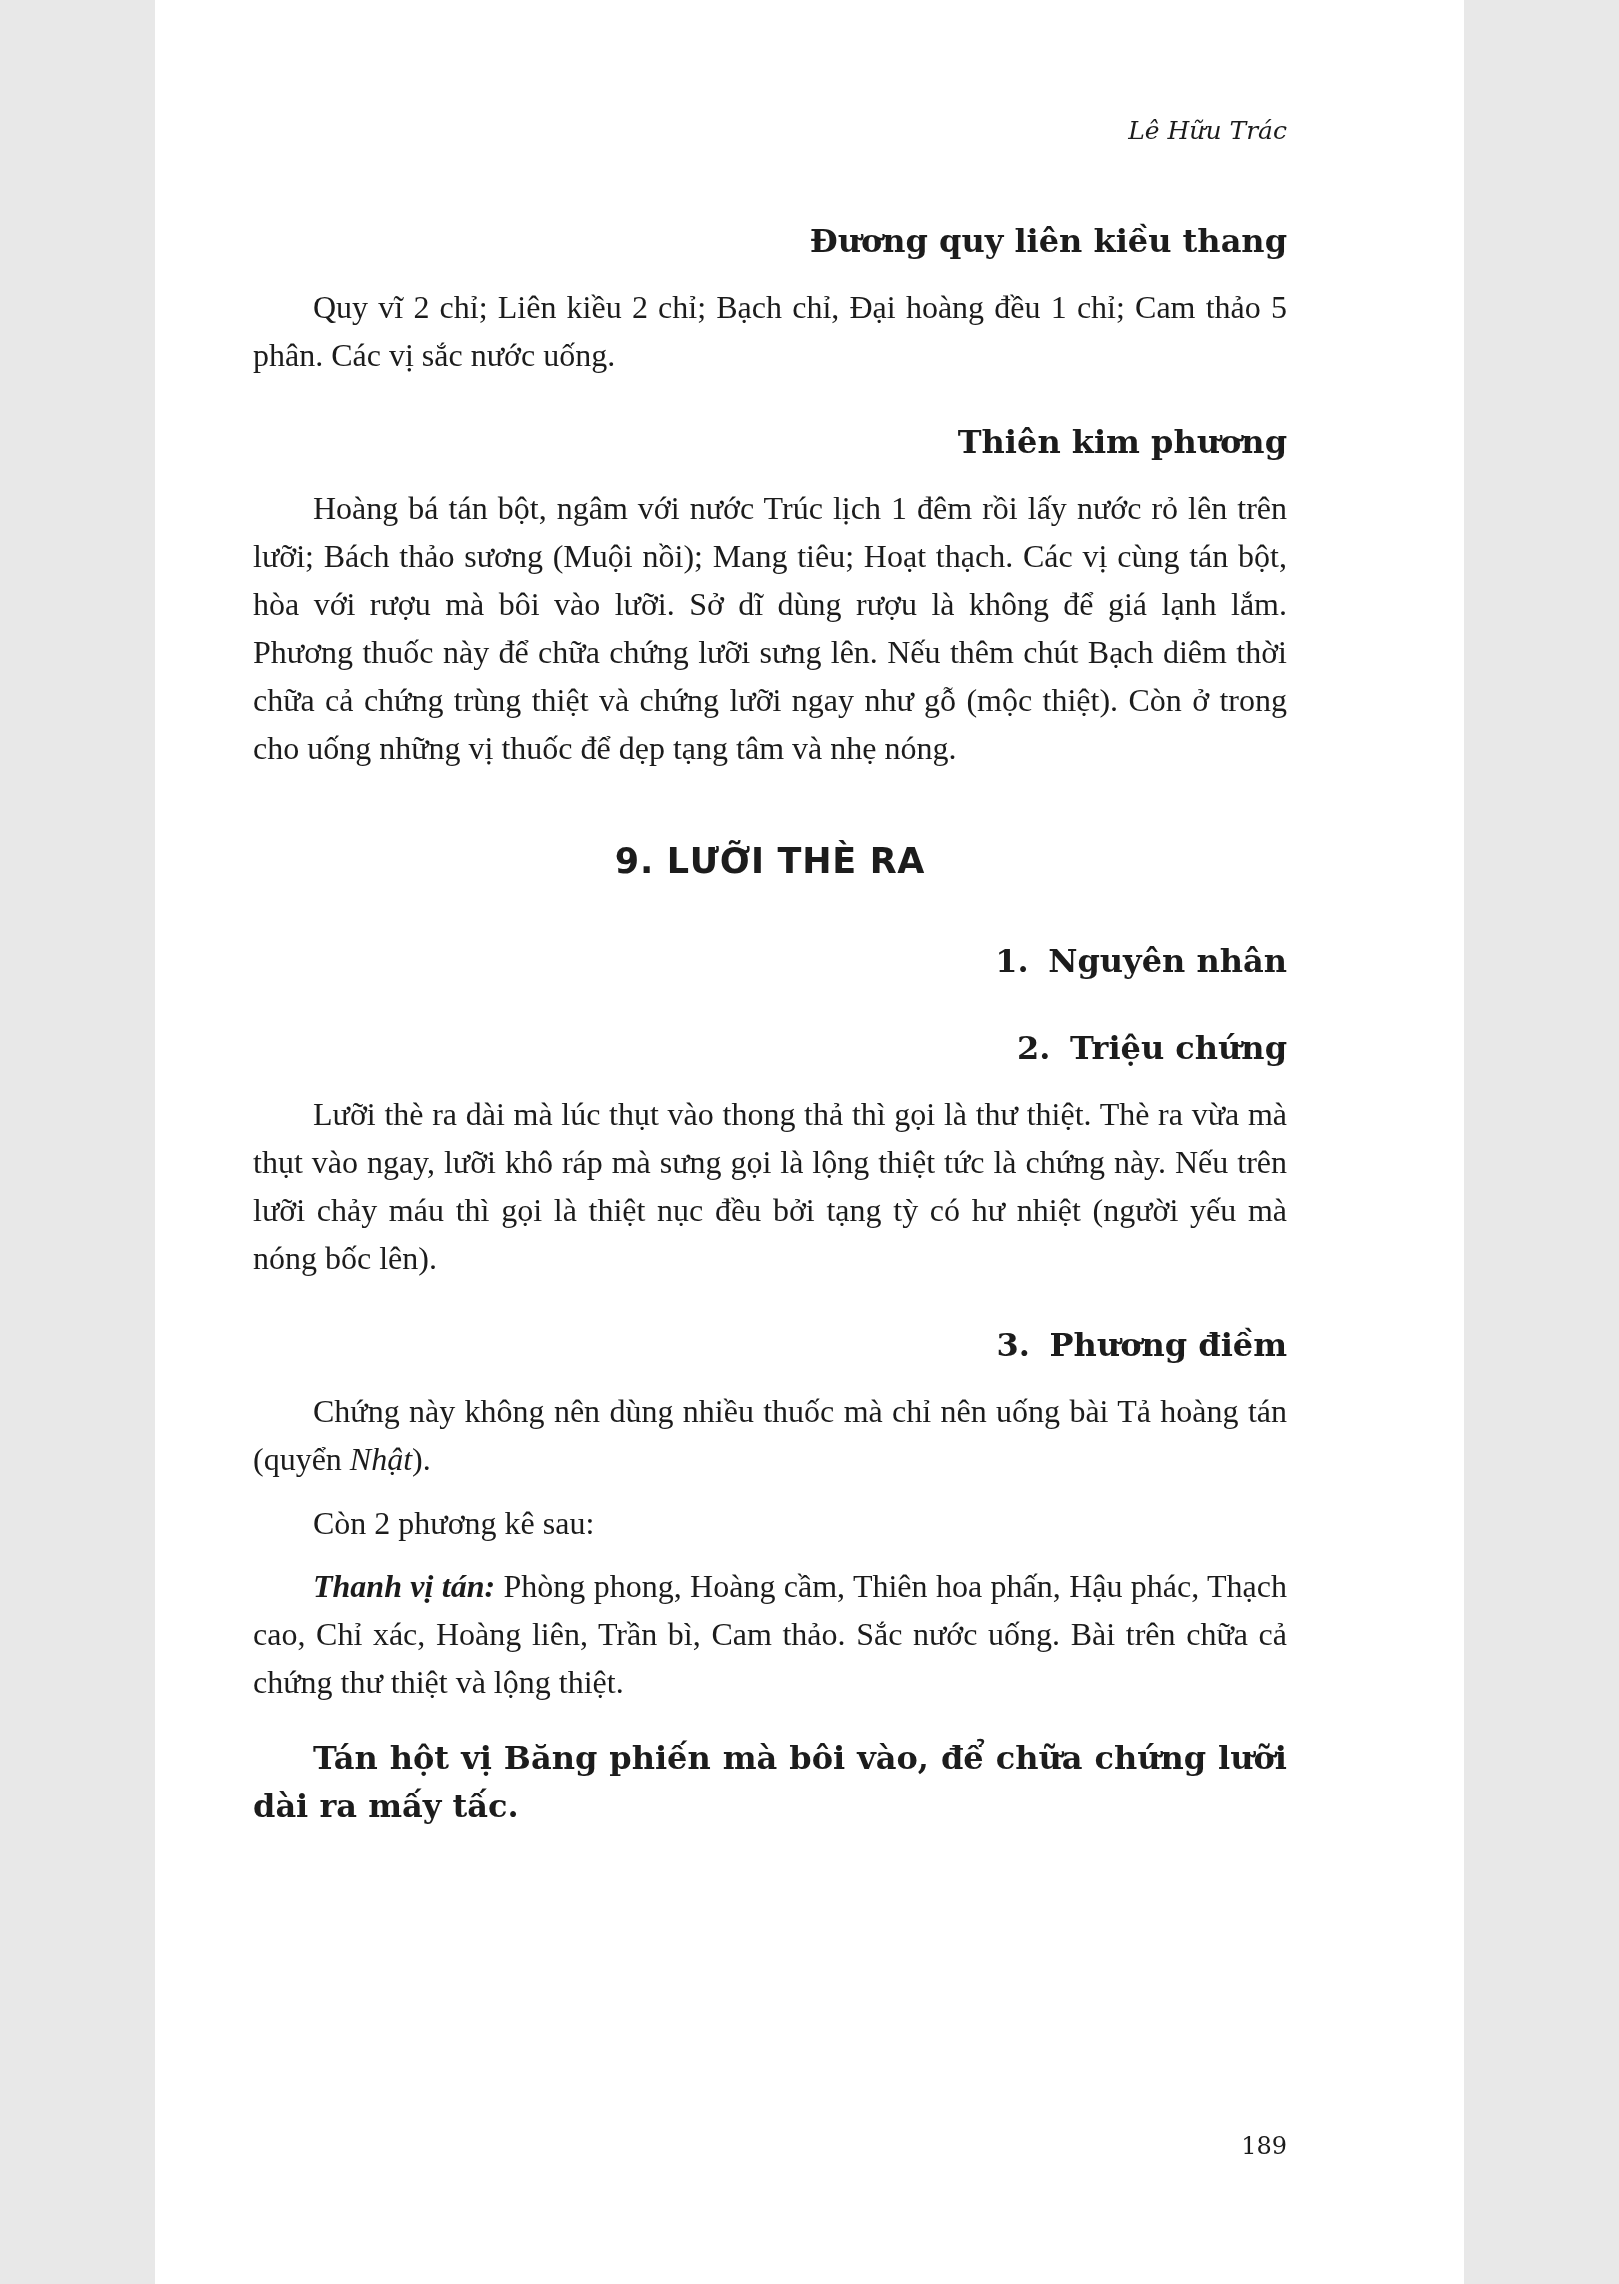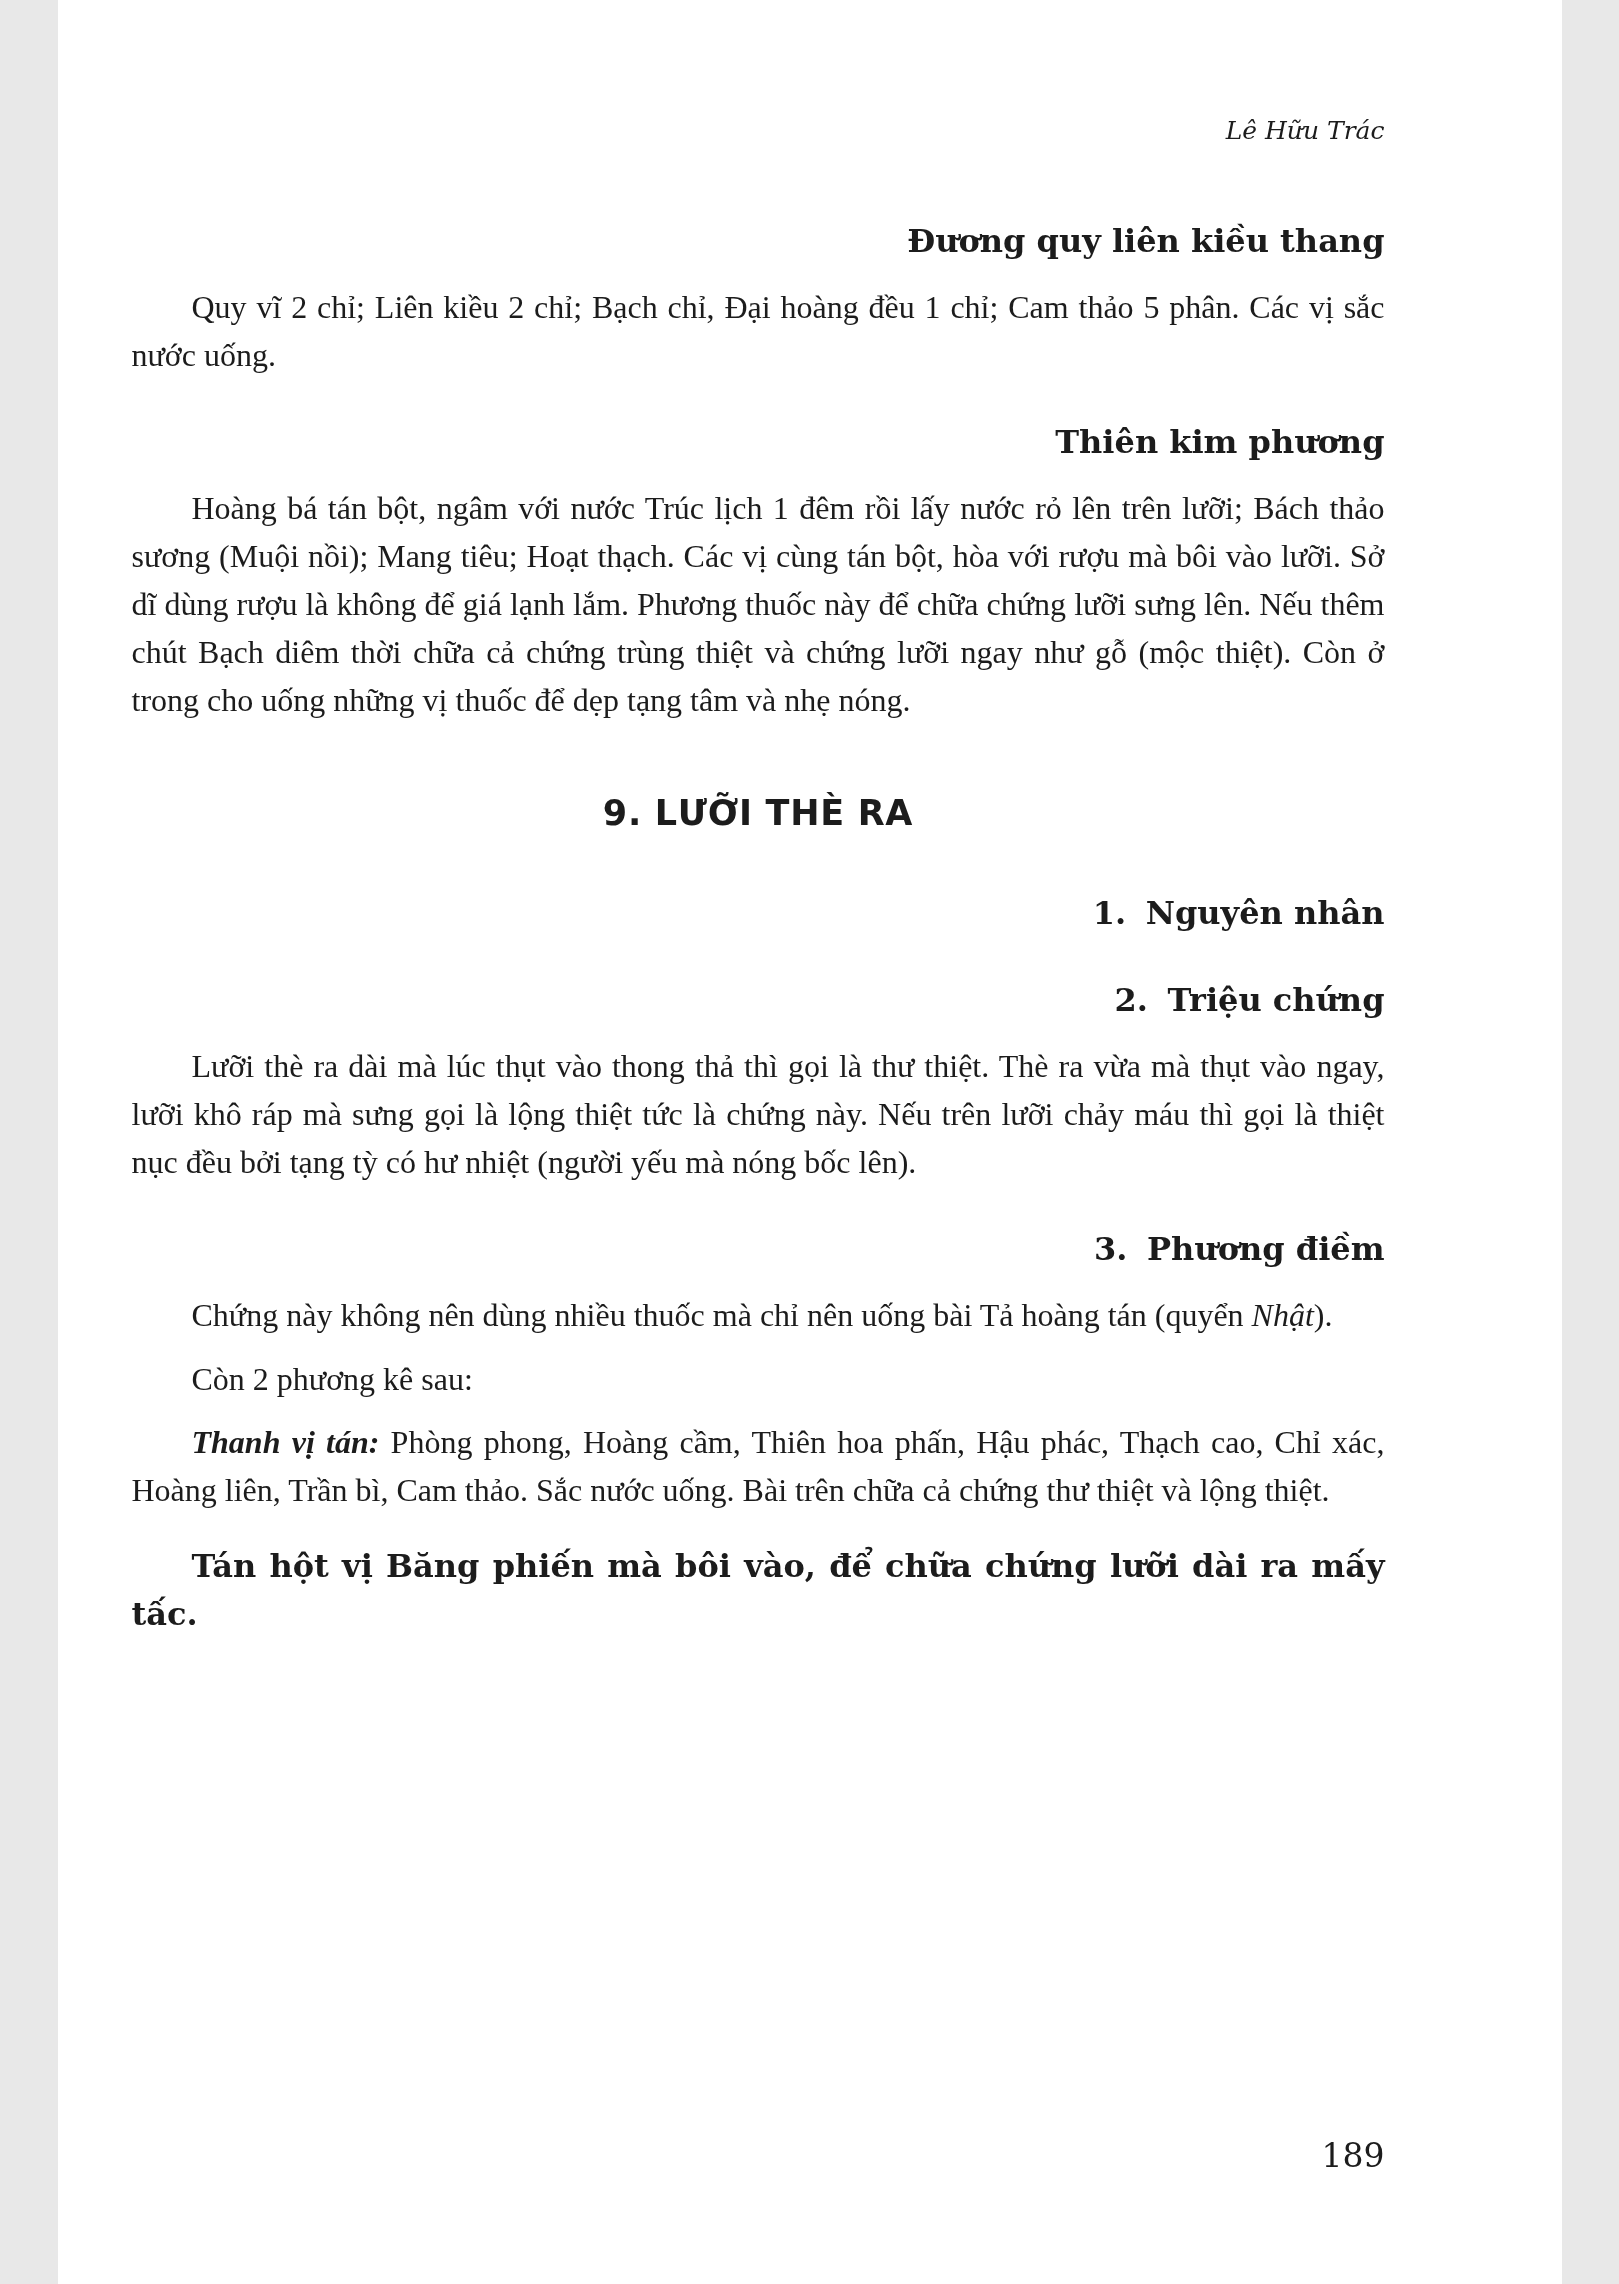--- a/index.html
+++ b/index.html
@@ -1,24 +1,24 @@
 <!DOCTYPE html>
 <html style="font-size:11.2px"><head>
 <meta charset="utf-8">
 <style>
   html, body { margin: 0; padding: 0; background: #e8e8e8; }
   .page {
     position: relative;
-    width: 1504px;
+    width: 1309px;
     height: 2284px;
     margin: 0 auto;
     background: #ffffff;
     color: #1c1c1c;
     box-sizing: border-box;
-    padding: 112px 177px 0 74px;
+    padding: 112px 177px 0 98px;
     font-family: "DejaVu Serif", "Liberation Serif", serif;
     font-size: 32px;
     line-height: 1.5;
     text-align: justify;
     overflow: hidden;
   }
   .running-head {
     text-align: right;
     font-style: italic;
     font-size: 25px;
@@ -53,22 +53,22 @@
     font-size: 31px;
     margin: 0;
   }
   .sec-heading .sec-num { margin-right: 19.7px; }
   .lead-bold-italic { font-weight: bold; font-style: italic; }
   .inline-italic { font-style: italic; }
   p.para-bold { font-weight: bold; margin: 28px 0 15.5px 0; text-indent: 60px; }
   .page-number {
     position: absolute;
     right: 177px;
-    bottom: 104px;
-    font-size: 33px;
+    bottom: 120px;
+    font-size: 24px;
   }
 </style>
 </head>
 <body>
 
 <div class="page">
 
   <div class="running-head">Lê Hữu Trác</div>
 
   <h3 class="recipe-title">Đương quy liên kiều thang</h3>

